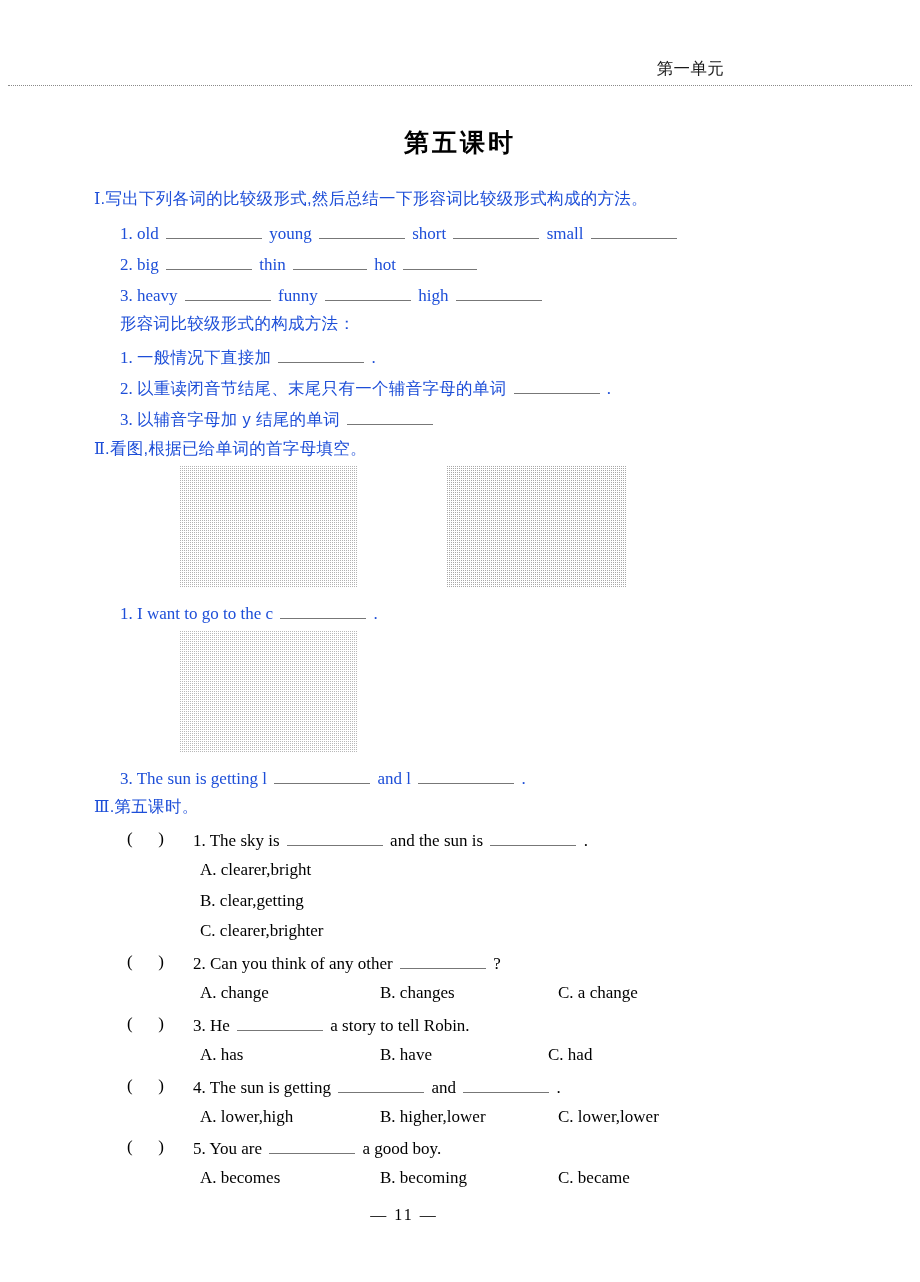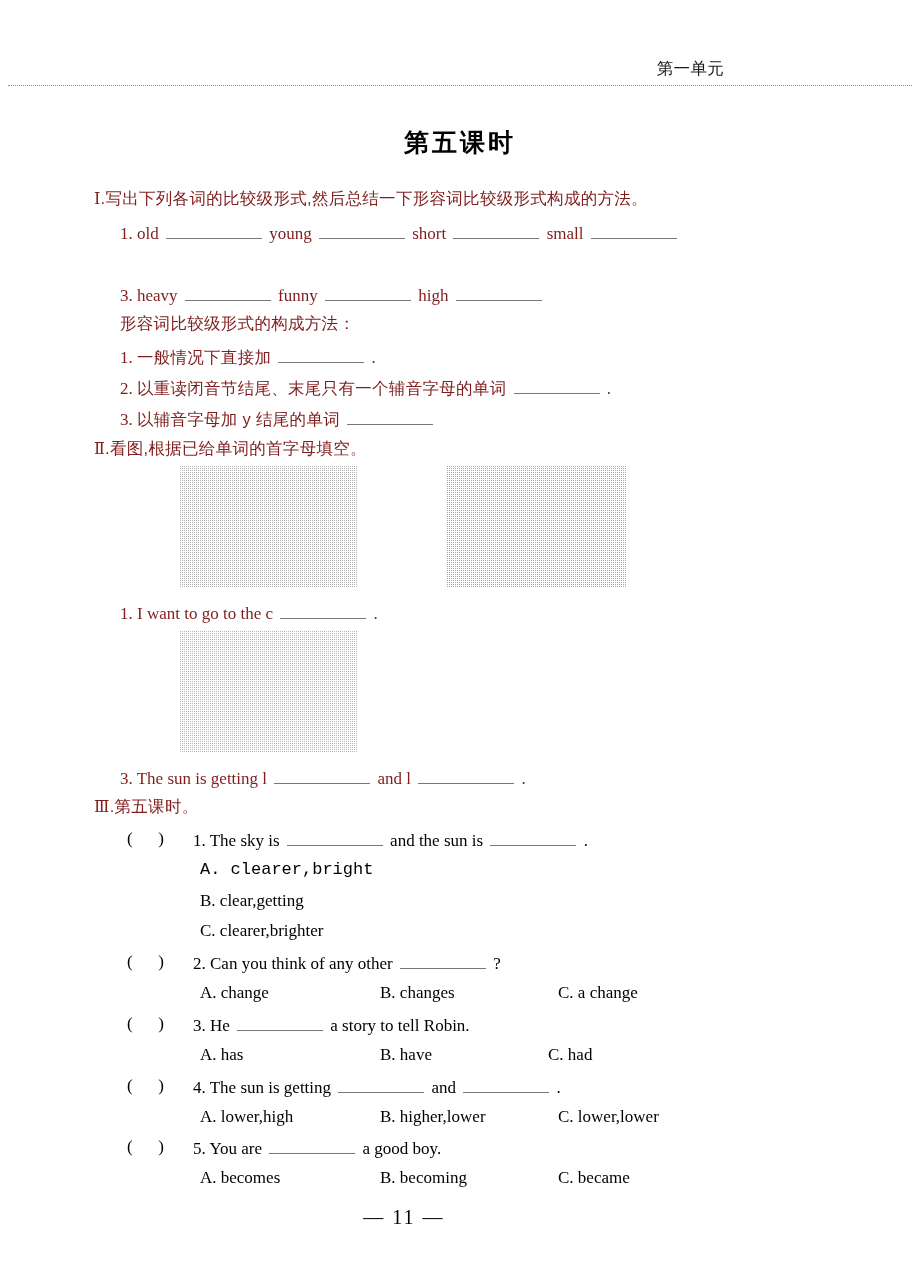--- a/index.html
+++ b/index.html
@@ -57,21 +57,21 @@
     font-weight: bold;
     font-size: 25px;
     letter-spacing: 3px;
     color: #000;
   }
   .line {
     position: absolute;
     white-space: nowrap;
     font-size: 16.5px;
     line-height: 1;
-    color: #7f1d1d;
+    color: #1d4ed8;
   }
   .cn {
     font-family: "Liberation Sans", "DejaVu Sans", sans-serif;
     font-size: 16.5px;
     letter-spacing: 0.3px;
   }
   .sec-head {
     font-family: "Liberation Sans", "DejaVu Sans", sans-serif;
     font-size: 16.5px;
     font-weight: normal;
@@ -127,21 +127,21 @@
   }
 
   
   .footer {
     position: absolute;
     top: 1206px;
     left: 0;
     width: 808px;
     text-align: center;
     font-family: "Liberation Serif", "DejaVu Serif", serif;
-    font-size: 20px;
+    font-size: 16px;
     letter-spacing: 2px;
     color: #000;
   }
 </style>
 </head>
 <body>
 
 <div class="page">
 
   <div class="header">
@@ -160,20 +160,29 @@
     <span>old</span>
     <span class="blank b-xl"></span>
     <span>young</span>
     <span class="blank b-lg"></span>
     <span>short</span>
     <span class="blank b-lg"></span>
     <span>small</span>
     <span class="blank b-lg"></span>
   </div>
 
+  <div class="line en" style="left:120px; top:253px;">
+    <span>2.</span>
+    <span>big</span>
+    <span class="blank b-lg"></span>
+    <span>thin</span>
+    <span class="blank b-md"></span>
+    <span>hot</span>
+    <span class="blank b-md"></span>
+  </div>
 
   <div class="line en" style="left:120px; top:284px;">
     <span>3.</span>
     <span>heavy</span>
     <span class="blank b-lg"></span>
     <span>funny</span>
     <span class="blank b-lg"></span>
     <span>high</span>
     <span class="blank b-lg"></span>
   </div>
@@ -355,21 +364,21 @@
 
   <div class="mc-paren" style="left:127px; top:829px;">(&nbsp;&nbsp;&nbsp;&nbsp;&nbsp;&nbsp;)</div>
   <div class="mc-stem" style="left:193px; top:829px;">
     <span>1.</span>
     <span>The sky is</span>
     <span class="blank b-xl"></span>
     <span>and the sun is</span>
     <span class="blank b-lg"></span>
     <span>.</span>
   </div>
-  <div class="mc-opt" style="left:200px; top:860px;font-family:Liberation Mono, monospace;">A. clearer,bright</div>
+  <div class="mc-opt" style="left:200px; top:860px;">A. clearer,bright</div>
   <div class="mc-opt" style="left:200px; top:891px;">B. clear,getting</div>
   <div class="mc-opt" style="left:200px; top:921px;">C. clearer,brighter</div>
 
   <div class="mc-paren" style="left:127px; top:952px;">(&nbsp;&nbsp;&nbsp;&nbsp;&nbsp;&nbsp;)</div>
   <div class="mc-stem" style="left:193px; top:952px;">
     <span>2.</span>
     <span>Can you think of any other</span>
     <span class="blank b-lg"></span>
     <span>?</span>
   </div>

